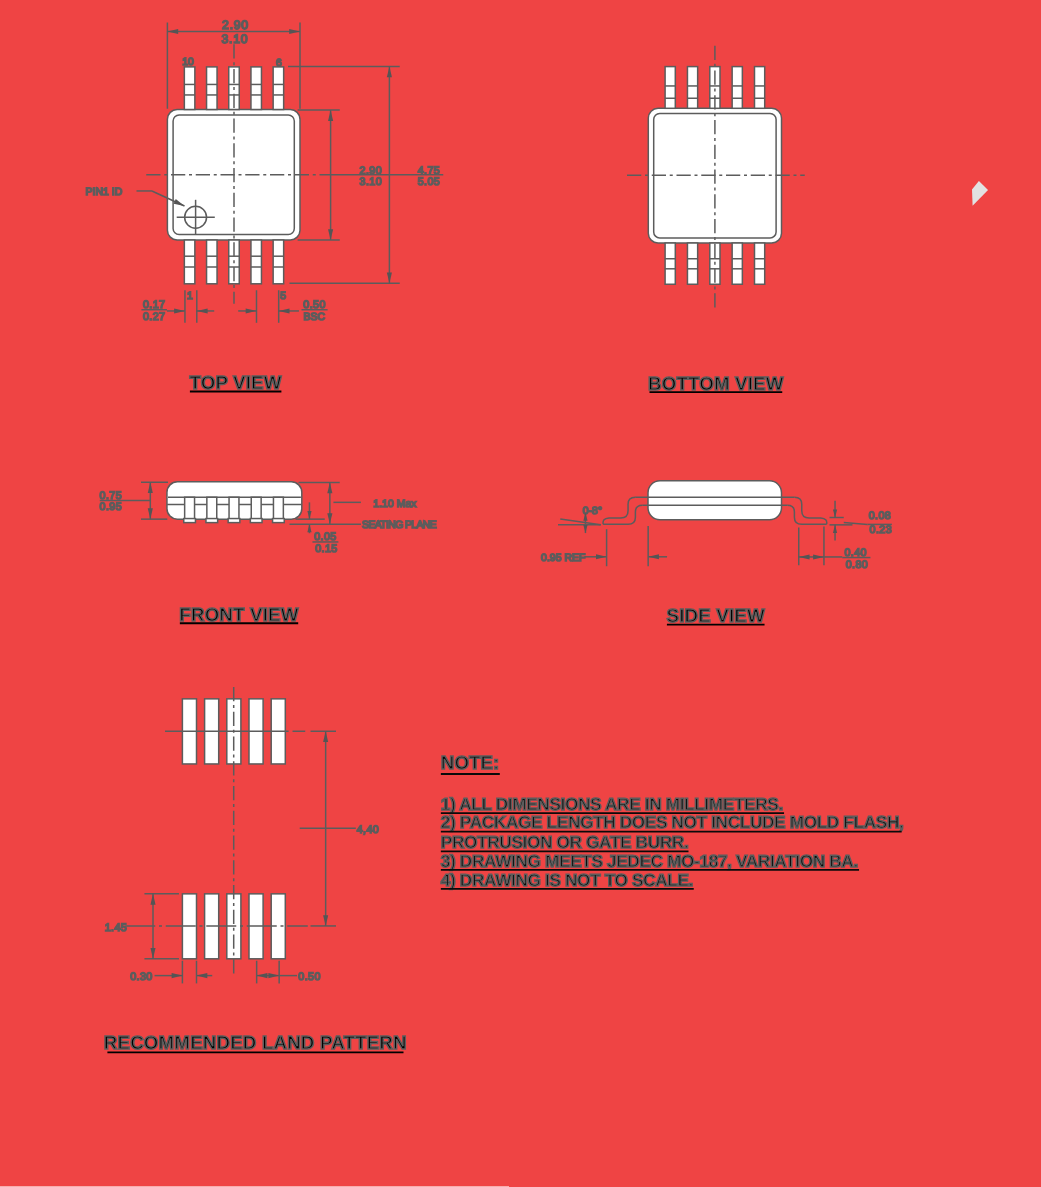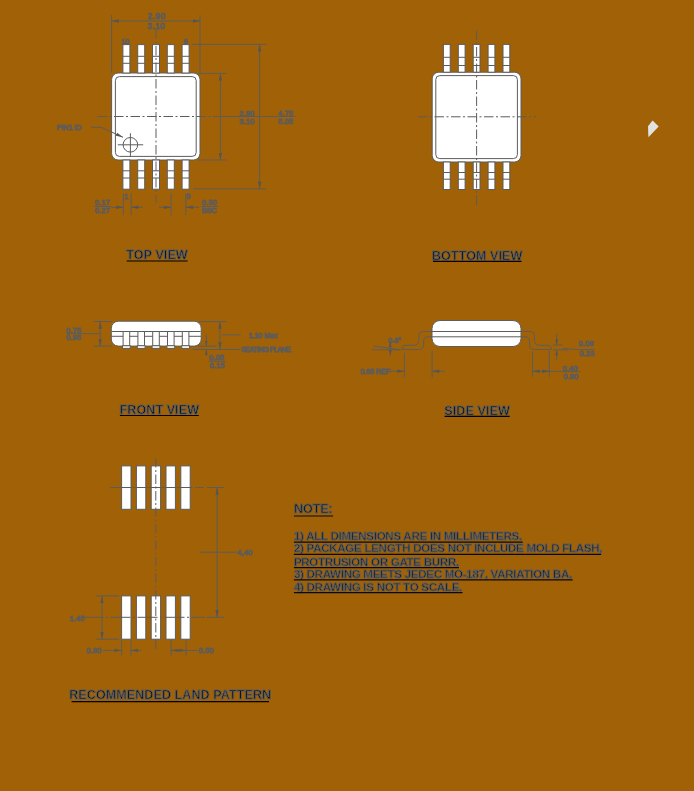--- a/index.html
+++ b/index.html
@@ -1,16 +1,16 @@
 <!DOCTYPE html>
 <html><head>
 <meta charset="utf-8">
 <style>
 html,body{margin:0;padding:0;background:#ffffff;}
-#page{position:relative;width:694px;height:791px;background:#a16207;overflow:hidden;}
+#page{position:relative;width:694px;height:791px;background:#ef4444;overflow:hidden;}
 svg{display:block;position:absolute;left:0;top:0;}
 text{font-family:"Liberation Sans",sans-serif;fill:#4f4f4f;}
 .num{font-size:7.2px;letter-spacing:0.25px;}
 .numb{font-size:8.2px;letter-spacing:0.5px;}
 .lbl{font-size:7px;letter-spacing:0;}
 .ttl{font-size:12.5px;font-weight:bold;fill:#000;letter-spacing:0.1px;}
 .note{font-size:11.5px;font-weight:bold;fill:#0a0a0a;letter-spacing:-0.25px;}
 .noteh{font-size:12.5px;font-weight:bold;fill:#0a0a0a;}
 </style>
 </head>

